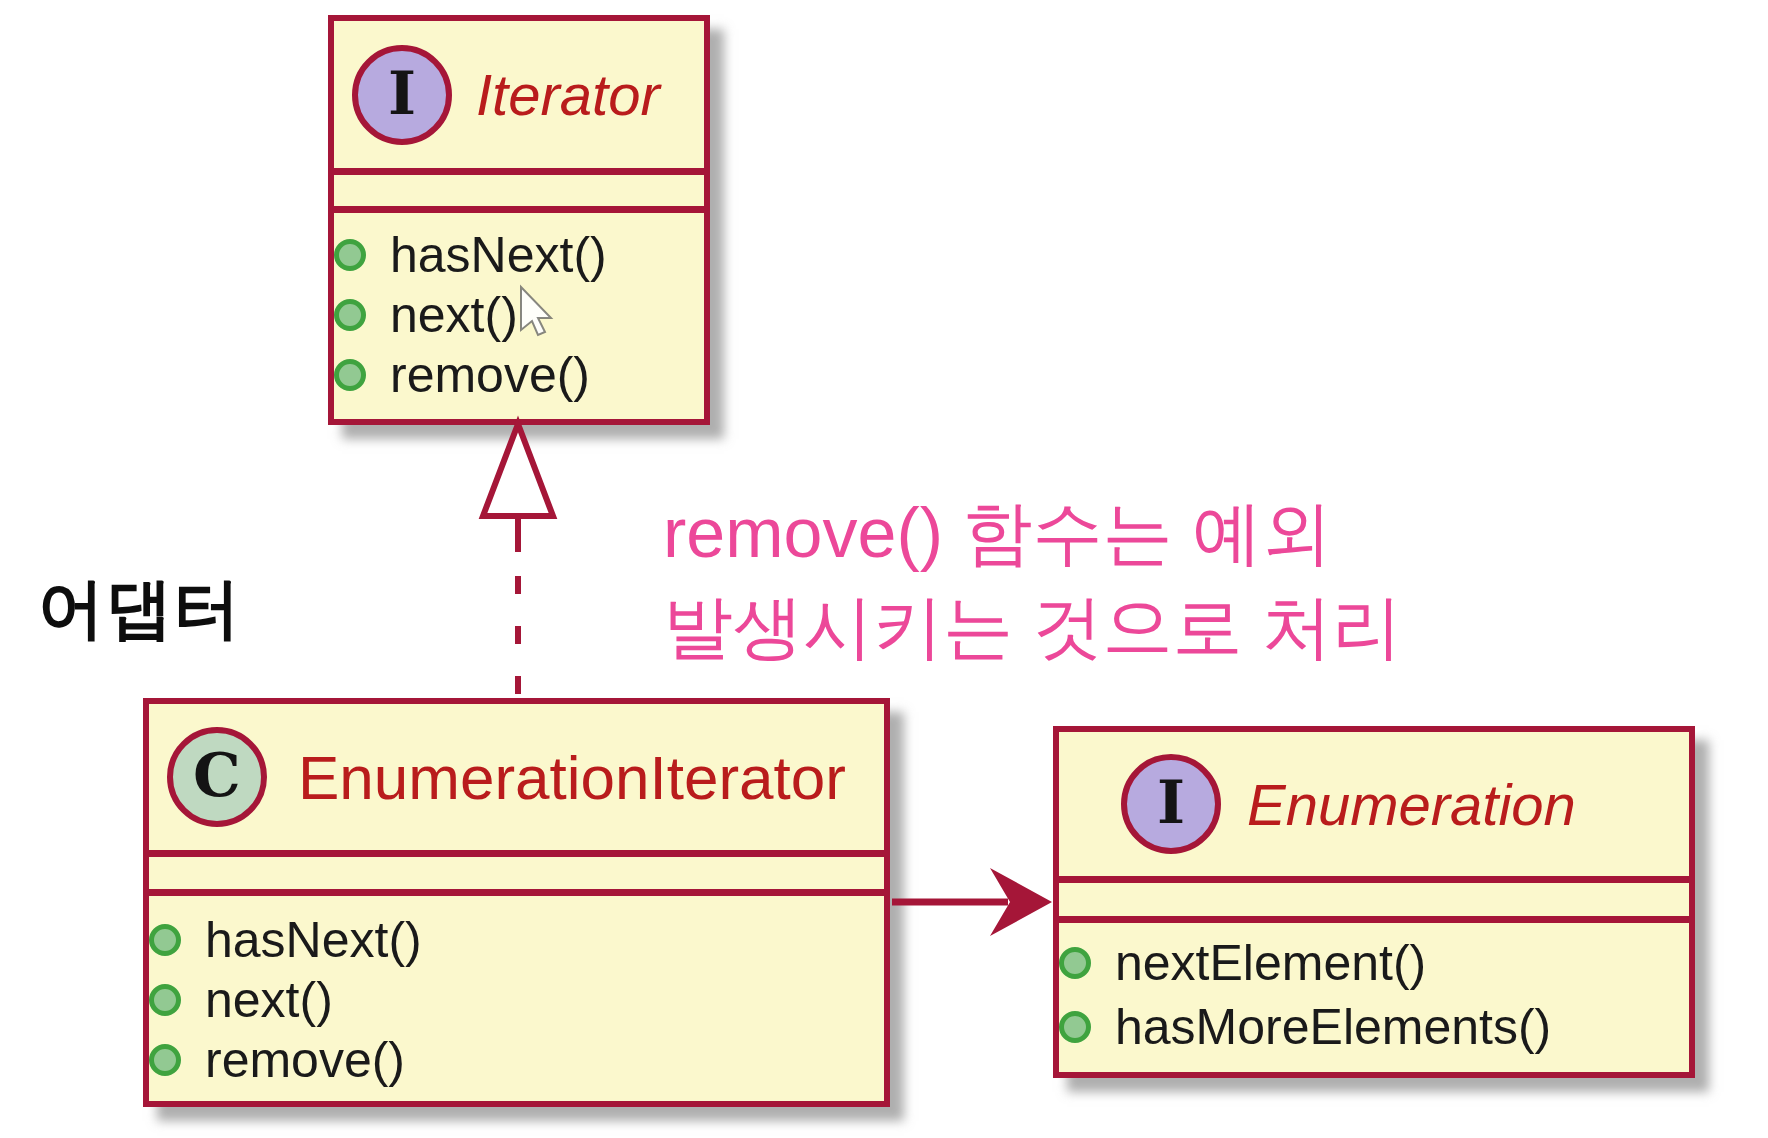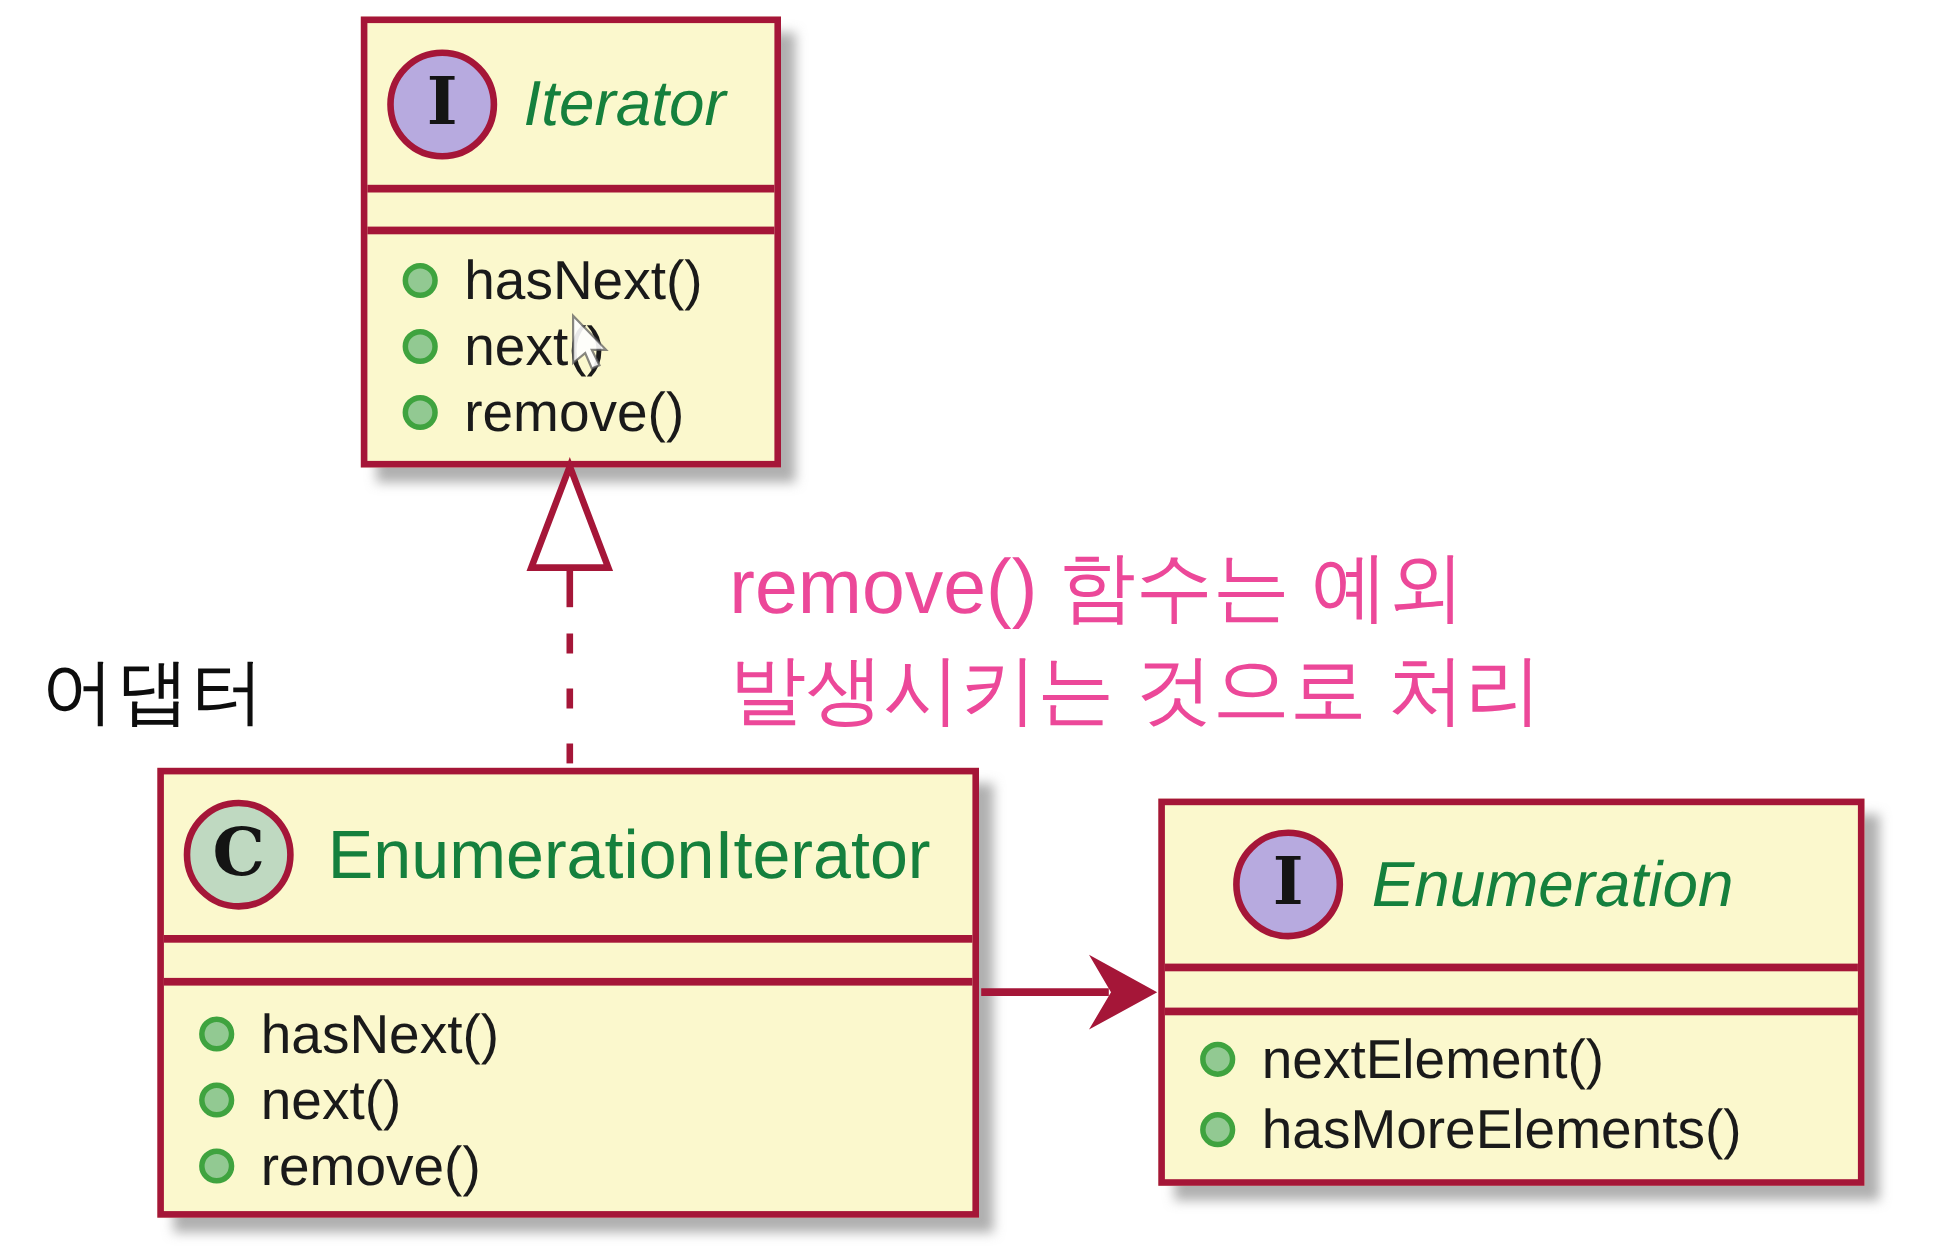--- a/index.html
+++ b/index.html
@@ -16,34 +16,34 @@
   .title-row{display:flex;align-items:center;flex:0 0 auto;}
   .badge{
     flex:0 0 auto;width:100px;height:100px;border-radius:50%;
     border:6px solid #A51638;box-sizing:border-box;
     display:flex;align-items:center;justify-content:center;
     font-family:"DejaVu Serif","Liberation Serif",serif;
     font-weight:bold;font-size:60px;color:#141414;padding-bottom:4px;
   }
   .badge.iface{background:#B7AADF;}
   .badge.klass{background:#BFD9C1;}
-  .title{color:#15803d;white-space:nowrap;}
+  .title{color:#b91c1c;white-space:nowrap;}
   .title.italic{font-style:italic;font-size:58px;}
   .title.normal{font-size:62px;}
   .sep{flex:0 0 auto;height:7px;background:#A51638;}
   .attrs{flex:0 0 auto;}
-  .methods{flex:1 1 auto;display:flex;flex-direction:column;padding-left:32px;}
+  .methods{flex:1 1 auto;display:flex;flex-direction:column;}
   .method{display:flex;align-items:center;font-size:50px;color:#1a1a1a;white-space:nowrap;}
   .dot{
     flex:0 0 auto;width:32px;height:32px;border-radius:50%;box-sizing:border-box;
     background:#92C992;border:5px solid #3FA33F;margin-right:24px;
   }
   .adapter-label{
-    position:absolute;left:38px;top:584px;font-size:66px;color:#0d0d0d;
-    letter-spacing:2px;white-space:nowrap;
+    position:absolute;left:38px;top:564px;font-size:66px;color:#0d0d0d;
+    letter-spacing:2px;white-space:nowrap;font-weight:bold;
   }
   .note{
     position:absolute;left:663px;top:486px;font-size:70px;line-height:94px;
     color:#ec4899;white-space:nowrap;
   }
   .overlay{position:absolute;left:0;top:0;pointer-events:none;}
 </style>
 </head>
 <body>
 

